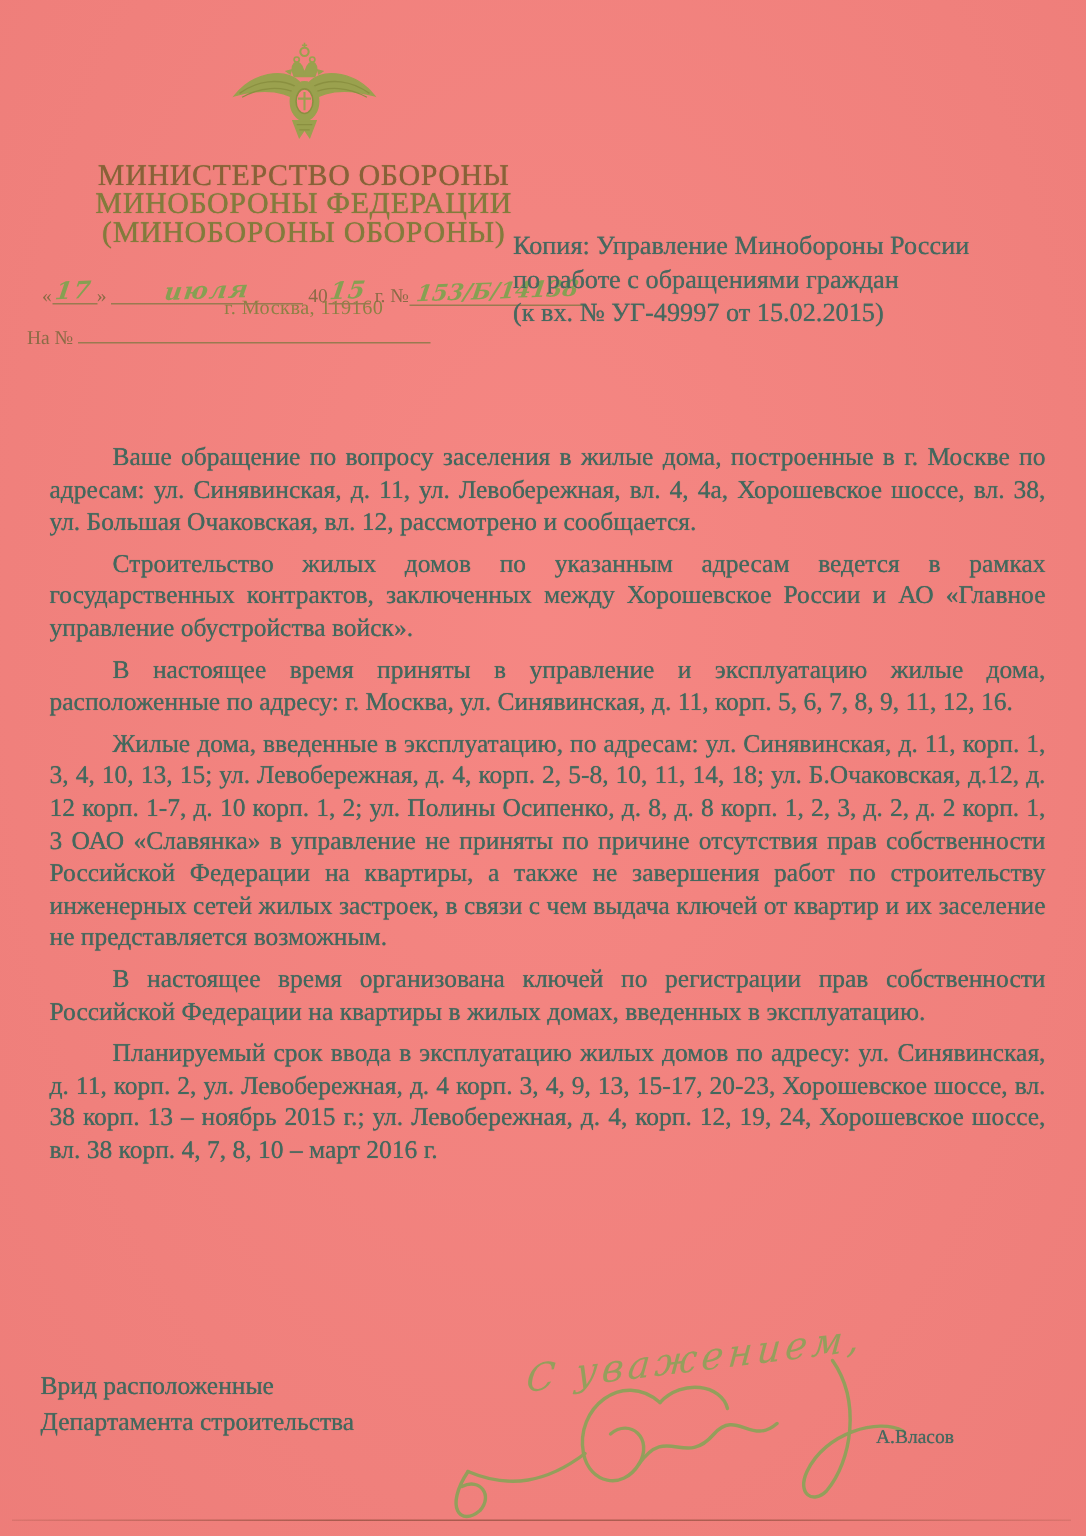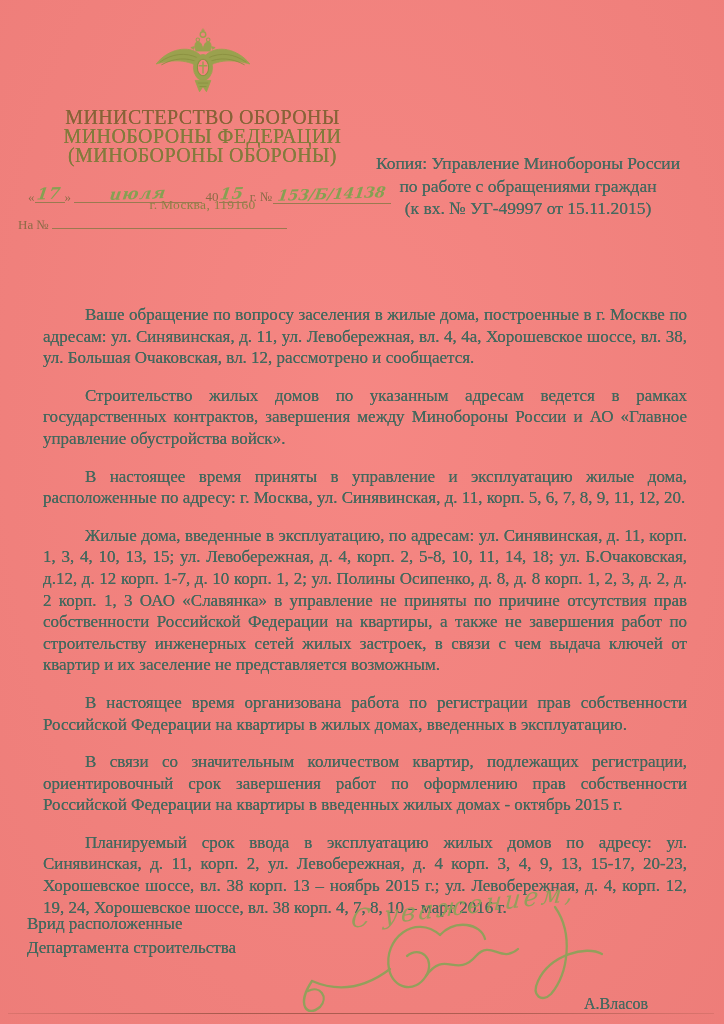--- a/index.html
+++ b/index.html
@@ -51,39 +51,39 @@
   }
   .b-num .hand{font-size:15px;letter-spacing:0;}
   .ref-line{
     position:absolute;left:18px;top:212px;
     font-size:13px;color:#8b6b46;white-space:nowrap;
   }
   .b-ref{width:235px;}
   
   .recipient{
     position:absolute;left:342px;top:152px;width:372px;
-    text-align:center;font-size:17.5px;line-height:22.5px;
+    text-align:left;font-size:17.5px;line-height:22.5px;
     color:#47695f;text-shadow:0 0 .5px #47695f;
   }
   
   .letter-body{
     position:absolute;left:27px;top:288px;width:676px;
     font-size:17px;line-height:21.6px;color:#44685d;
     text-align:justify;text-shadow:0 0 .5px #44685d;
   }
-  .letter-body p{margin:16px;text-indent:42px;}
+  .letter-body p{margin:6px;text-indent:42px;}
   
   .sign-title{
     position:absolute;left:27px;top:912px;
     font-size:17px;line-height:24px;color:#44685d;
     text-shadow:0 0 .5px #44685d;
   }
   .sign-name{
     position:absolute;left:584px;top:950px;
-    font-size:16px;color:#47695f;text-shadow:0 0 .5px #47695f;margin-top:45px;
+    font-size:13px;color:#47695f;text-shadow:0 0 .5px #47695f;
   }
   .hand-greeting{
     position:absolute;left:350px;top:886px;width:310px;
     font-family:"DejaVu Serif", serif;font-style:italic;
     font-size:25px;letter-spacing:3px;color:#8ca259;
     transform:rotate(-7deg) skewX(-12deg);
     white-space:nowrap;opacity:.9;
   }
   .sign-flourish{position:absolute;left:255px;top:893px;}
   
@@ -137,30 +137,29 @@
   </div>
 
   <div class="ref-line">
     <span>На №</span>
     <span class="blank b-ref"></span>
   </div>
 
   <div class="recipient">
     <div>Копия: Управление Минобороны России</div>
     <div>по работе с обращениями граждан</div>
-    <div>(к вх. № УГ-49997 от 15.11.2015)</div>
+    <div>(к вх. № УГ-49997 от 15.02.2015)</div>
   </div>
 
   <div class="letter-body">
     <p>Ваше обращение по вопросу заселения в жилые дома, построенные в г. Москве по адресам: ул. Синявинская, д. 11, ул. Левобережная, вл. 4, 4а, Хорошевское шоссе, вл. 38, ул. Большая Очаковская, вл. 12, рассмотрено и сообщается.</p>
-    <p>Строительство жилых домов по указанным адресам ведется в рамках государственных контрактов, завершения между Минобороны России и АО «Главное управление обустройства войск».</p>
-    <p>В настоящее время приняты в управление и эксплуатацию жилые дома, расположенные по адресу: г. Москва, ул. Синявинская, д. 11, корп. 5, 6, 7, 8, 9, 11, 12, 20.</p>
+    <p>Строительство жилых домов по указанным адресам ведется в рамках государственных контрактов, заключенных между Хорошевское России и АО «Главное управление обустройства войск».</p>
+    <p>В настоящее время приняты в управление и эксплуатацию жилые дома, расположенные по адресу: г. Москва, ул. Синявинская, д. 11, корп. 5, 6, 7, 8, 9, 11, 12, 16.</p>
     <p>Жилые дома, введенные в эксплуатацию, по адресам: ул. Синявинская, д. 11, корп. 1, 3, 4, 10, 13, 15; ул. Левобережная, д. 4, корп. 2, 5-8, 10, 11, 14, 18; ул. Б.Очаковская, д.12, д. 12 корп. 1-7, д. 10 корп. 1, 2; ул. Полины Осипенко, д. 8, д. 8 корп. 1, 2, 3, д. 2, д. 2 корп. 1, 3 ОАО «Славянка» в управление не приняты по причине отсутствия прав собственности Российской Федерации на квартиры, а также не завершения работ по строительству инженерных сетей жилых застроек, в связи с чем выдача ключей от квартир и их заселение не представляется возможным.</p>
-    <p>В настоящее время организована работа по регистрации прав собственности Российской Федерации на квартиры в жилых домах, введенных в эксплуатацию.</p>
-    <p>В связи со значительным количеством квартир, подлежащих регистрации, ориентировочный срок завершения работ по оформлению прав собственности Российской Федерации на квартиры в введенных жилых домах - октябрь 2015 г.</p>
+    <p>В настоящее время организована ключей по регистрации прав собственности Российской Федерации на квартиры в жилых домах, введенных в эксплуатацию.</p>
     <p>Планируемый срок ввода в эксплуатацию жилых домов по адресу: ул. Синявинская, д. 11, корп. 2, ул. Левобережная, д. 4 корп. 3, 4, 9, 13, 15-17, 20-23, Хорошевское шоссе, вл. 38 корп. 13 – ноябрь 2015 г.; ул. Левобережная, д. 4, корп. 12, 19, 24,  Хорошевское шоссе, вл. 38 корп. 4, 7, 8, 10 – март 2016 г.</p>
     <p></p>
   </div>
 
   <div class="sign-title">
     <div>Врид расположенные</div>
     <div>Департамента строительства</div>
   </div>
 
   <div class="hand-greeting">С уважением,</div>

